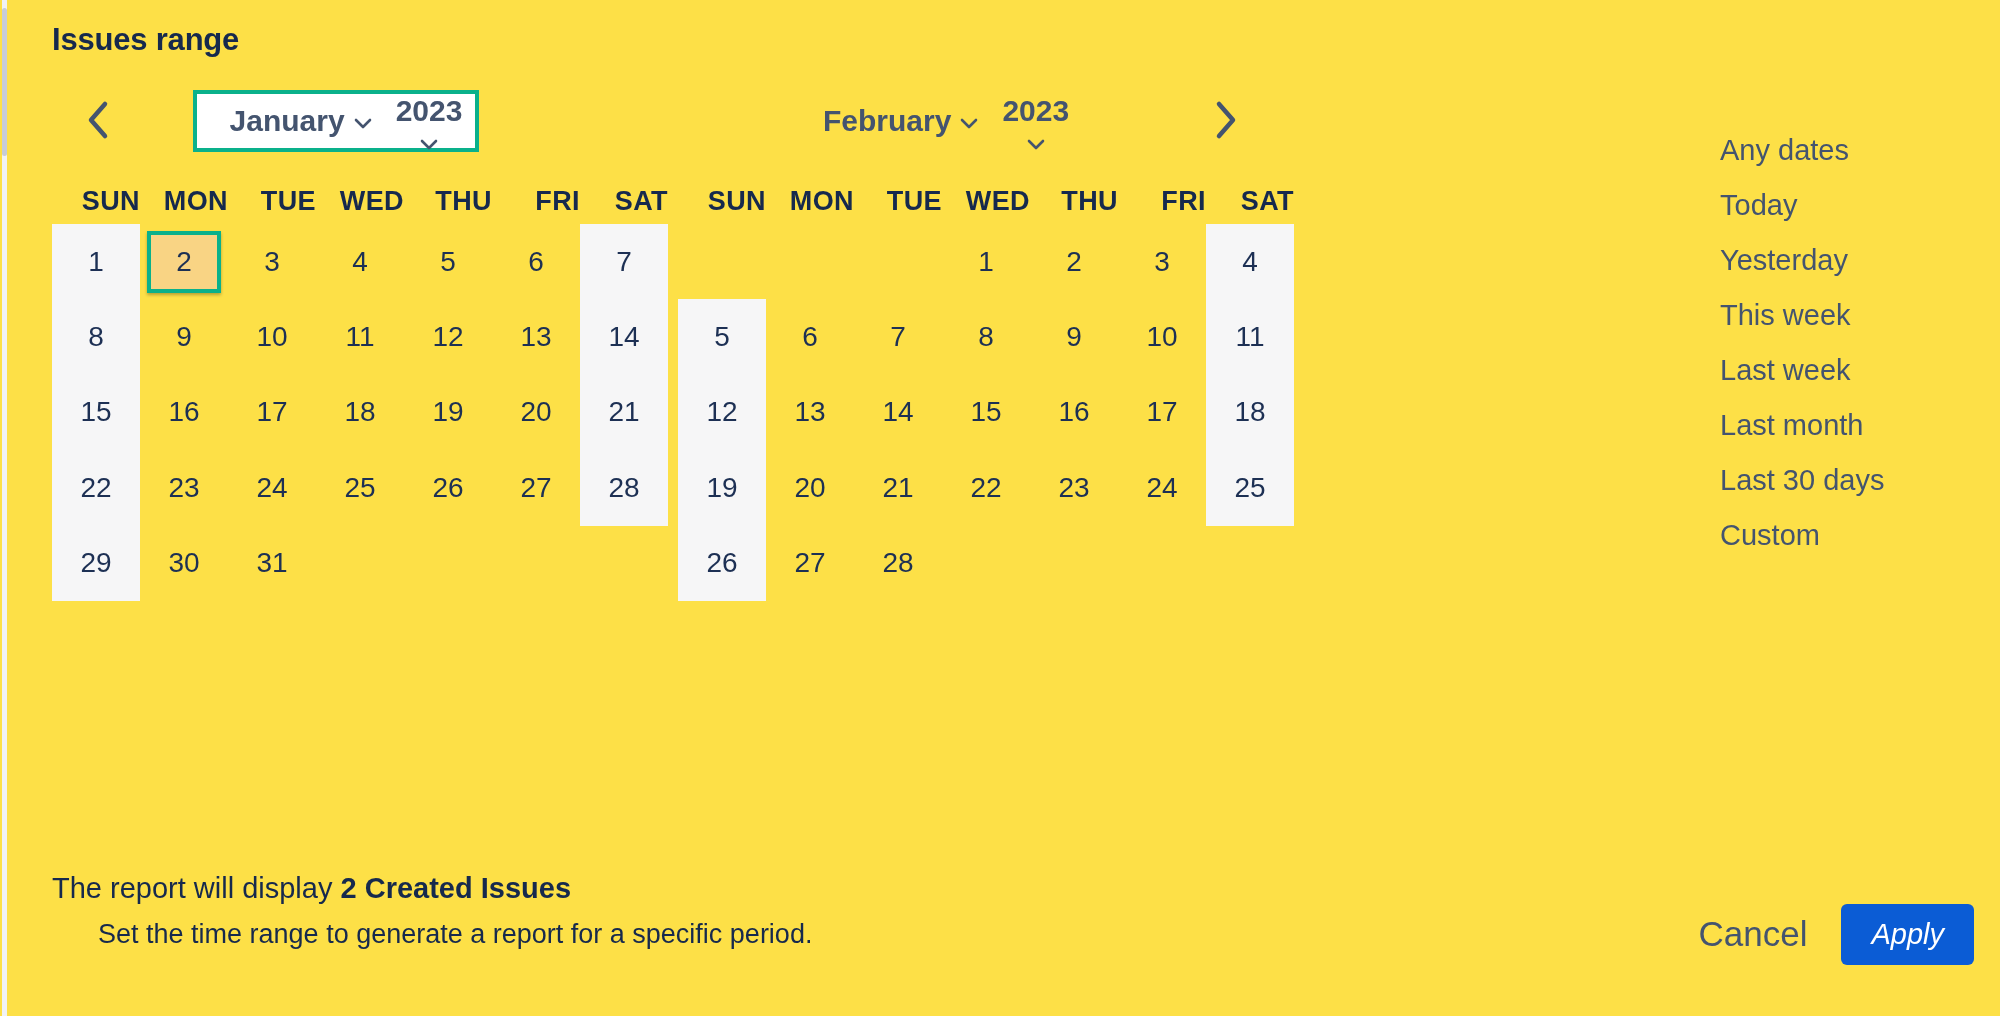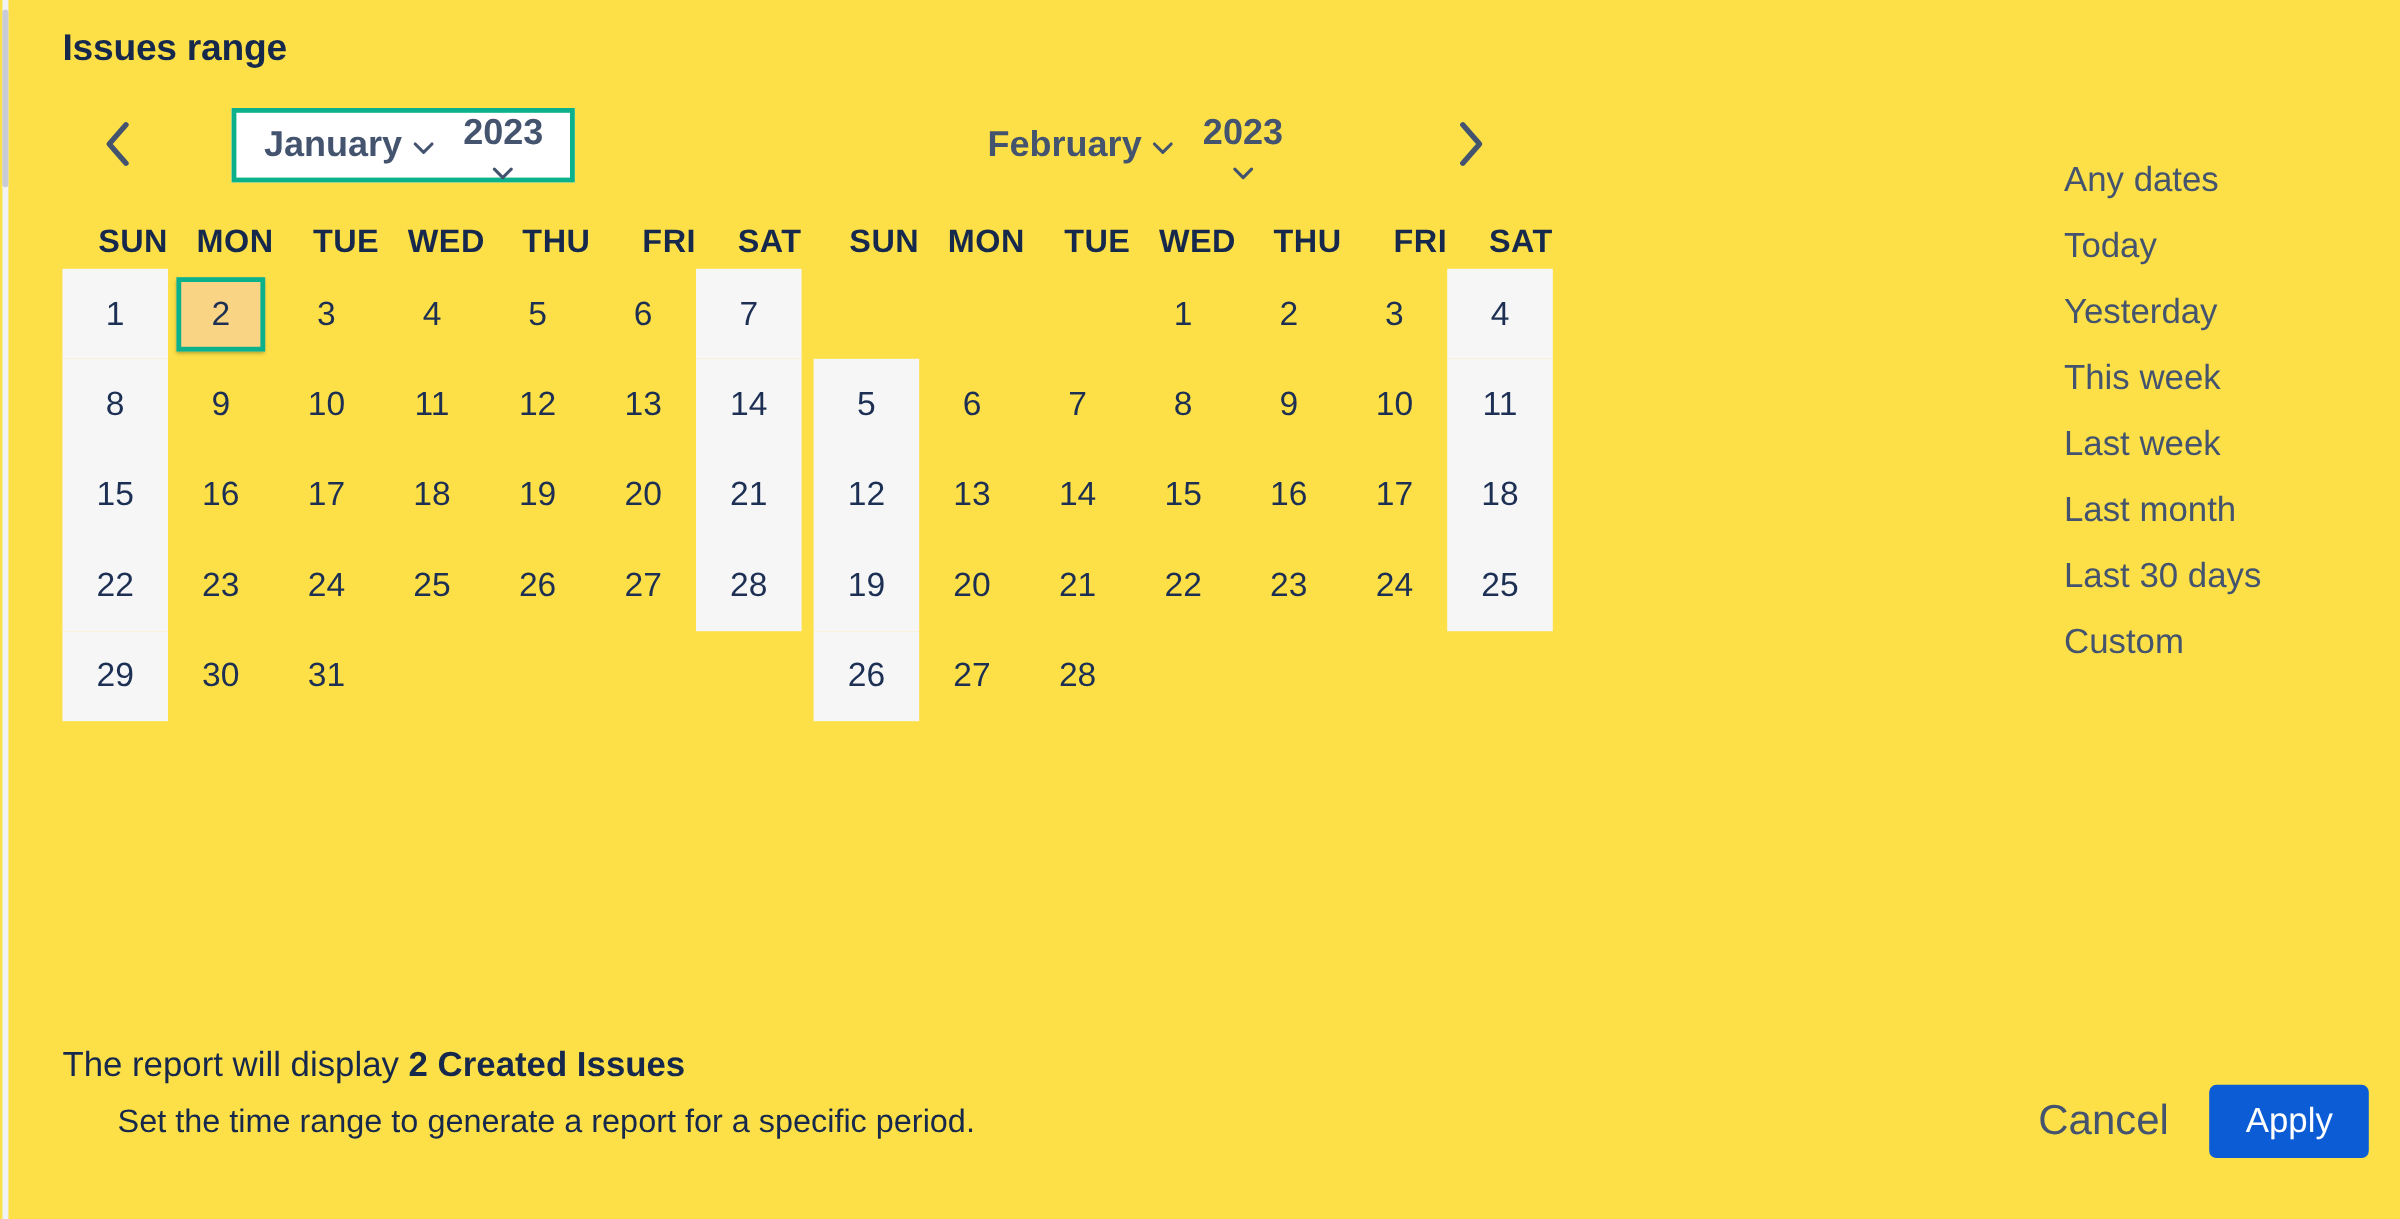--- a/index.html
+++ b/index.html
@@ -61,20 +61,21 @@
   
   .month-head {
     position: absolute;
     display: flex;
     align-items: center;
     height: 62px;
   }
   .month-head-jan {
     left: 193px; top: 90px;
     width: 286px;
+    justify-content: center;
     border: 4px solid #0ab18b;
     background: #ffffff;
     padding-left: 20px;
   }
   .month-head-feb {
     left: 820px; top: 90px;
     width: 264px;
     justify-content: flex-start;
   }
   .selector {
@@ -206,20 +207,21 @@
   }
   .btn-apply {
     font-size: 29px;
     color: #ffffff;
     background: #0b5cd5;
     border: none;
     border-radius: 6px;
     cursor: pointer;
     padding: 14px 30px;
     font-family: inherit;
+    font-style: italic;
   }
 </style>
 </head>
 <body>
 
 <div id="root">
 
   <div class="edge-scrollbar">
     <div class="edge-scrollbar-thumb"></div>
   </div>

